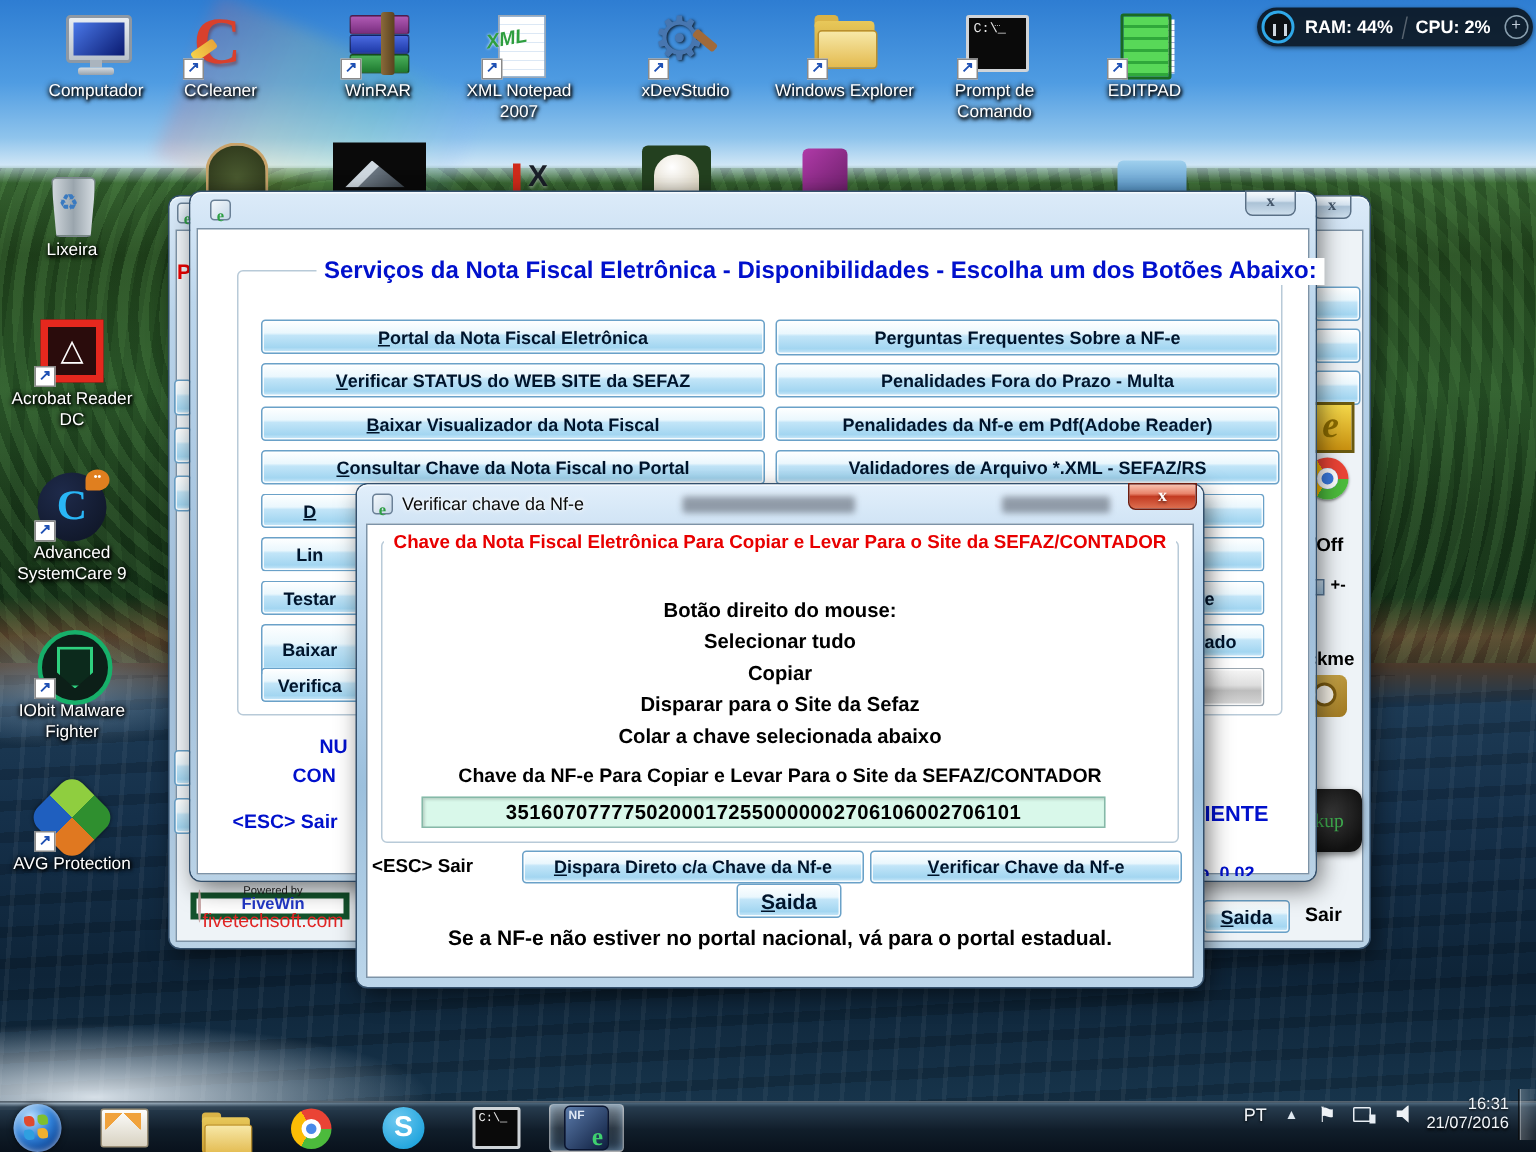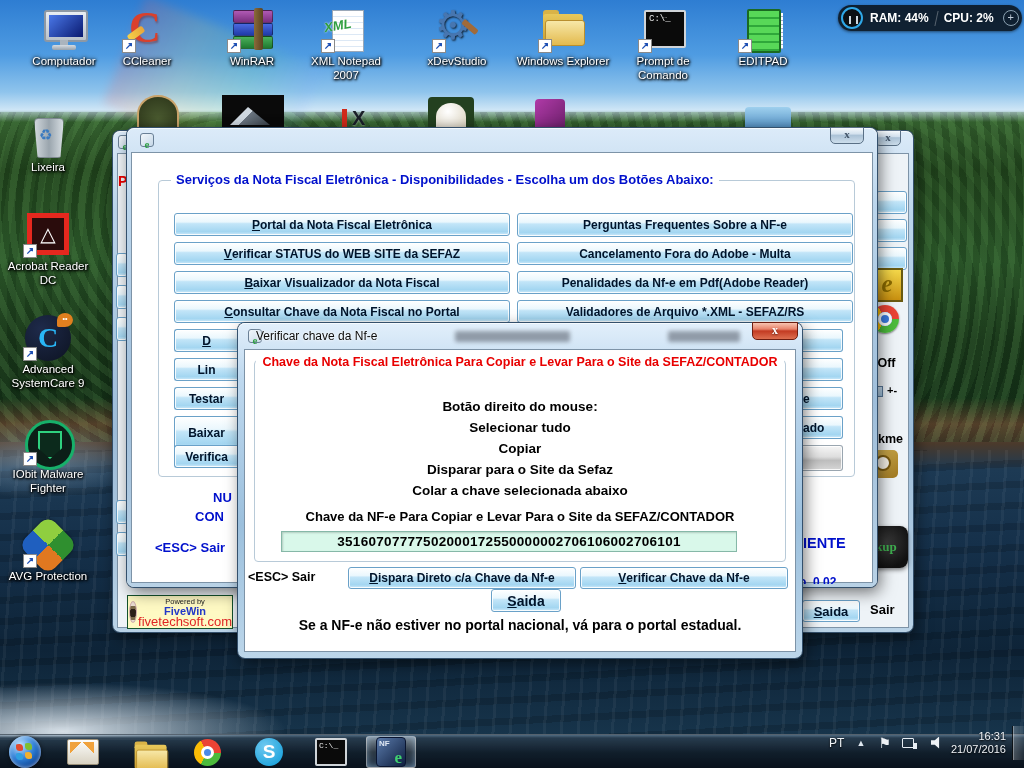--- a/index.html
+++ b/index.html
@@ -125,36 +125,36 @@
     text-shadow:0 1px 2px rgba(0,0,0,.5);}
 
   .wbtn{position:absolute;border:1px solid #6aa1c8;border-radius:3px;box-sizing:border-box;cursor:pointer;
     background:linear-gradient(180deg,#feffff 0%,#eaf7fd 38%,#c2e5f8 46%,#a3d6f1 84%,#cfeafa 100%);
     box-shadow:inset 0 0 0 1px rgba(255,255,255,.85);color:#00142b;font-weight:bold;font-size:12px;
     display:flex;align-items:center;justify-content:center;white-space:nowrap;overflow:hidden;}
   .wbtn.disabled{background:linear-gradient(180deg,#f6f6f6,#dedede 45%,#bdbdbd 60%,#d6d6d6);border-color:#9aa6b0;}
   .wbtn u{text-decoration:underline;}
 
   .gbox{position:absolute;border:1px solid #b8cad8;border-radius:4px;box-sizing:border-box;}
-  .glabel{position:absolute;top:-9px;background:#fff;padding:0 5px;font-weight:bold;font-size:13px;white-space:nowrap;}
+  .glabel{position:absolute;top:-9px;background:#fff;padding:0 5px;font-weight:bold;font-size:16px;white-space:nowrap;margin-left:40px;}
   .glabel.blue{color:#0010cc;}
   .glabel-wrap{position:absolute;top:-9px;left:0;right:0;text-align:center;}
   .glabel-wrap span{background:#fff;padding:0 6px;font-weight:bold;font-size:12.5px;color:#e80000;white-space:nowrap;}
 
   .bluefrag{position:absolute;color:#0010cc;font-weight:bold;font-size:13px;white-space:nowrap;}
   .smudge{position:absolute;background:rgba(35,38,48,.4);filter:blur(2px);border-radius:2px;}
 
   .cline{position:absolute;left:0;width:100%;text-align:center;font-weight:bold;font-size:13.5px;color:#000;}
   #key-input{position:absolute;background:#d9f8ea;border:1px solid #86b8a8;box-sizing:border-box;
     box-shadow:inset 1px 1px 2px rgba(0,0,0,.18);text-align:center;font-weight:bold;font-size:13.5px;
     color:#000;letter-spacing:.3px;}
   .escl{position:absolute;font-weight:bold;font-size:12.5px;color:#000;white-space:nowrap;}
 
   
-  #fivewin{position:absolute;left:127px;top:595px;width:106px;height:34px;background:#fef9c3;border:1px solid #14532d;
+  #fivewin{position:absolute;left:127px;top:595px;width:106px;height:18px;background:#ffffff;border:4px solid #14532d;
     box-sizing:border-box;z-index:11;display:flex;align-items:center;}
   #fivewin .eye{width:30px;height:20px;margin:0 1px;border-radius:50%;
     background:radial-gradient(circle at 50% 55%,#2a1f18 0 4px,#7a6a4a 4px 7px,#e8dcd0 7px 100%);border:1px solid #caa;}
   #fivewin .fwt{flex:1;text-align:center;line-height:9px;}
   #fivewin .fw1{font-size:7.5px;color:#222;}
   #fivewin .fw2{font-size:11px;font-weight:bold;color:#2238c8;line-height:11px;}
   #fivewin .fw3{font-size:13px;color:#e02424;line-height:10px;}
 
   
   .ie-ico{position:absolute;width:32px;height:34px;background:linear-gradient(180deg,#f4d84a,#c89010);
@@ -162,21 +162,21 @@
   .ie-ico span{font-family:"Liberation Serif",serif;font-weight:bold;font-size:25px;line-height:28px;color:#8a6a00;font-style:italic;}
   .chrome-ico{position:absolute;width:28px;height:28px;border-radius:50%;z-index:11;
     background:conic-gradient(from -30deg,#ea4335 0 120deg,#4cbb3c 120deg 240deg,#fbbc05 240deg 360deg);box-shadow:0 1px 2px rgba(0,0,0,.5);}
   .chrome-ico::after{content:"";position:absolute;left:7px;top:7px;width:14px;height:14px;border-radius:50%;
     background:#fff;box-shadow:inset 0 0 0 3px #fff,inset 0 0 0 8px #3a7ae0;}
   .watch-ico{position:absolute;width:30px;height:28px;border-radius:5px;background:linear-gradient(135deg,#d8b85a,#a07820);z-index:11;}
   .watch-ico::after{content:"";position:absolute;left:7px;top:5px;width:16px;height:16px;border-radius:50%;
     background:#f6f2e8;border:2px solid #7a5a10;box-sizing:border-box;}
   .backup-ico{position:absolute;width:44px;height:42px;border-radius:8px;z-index:11;
     background:radial-gradient(circle at 50% 40%,#3a3a3a,#111 75%);box-shadow:0 2px 4px rgba(0,0,0,.5);
-    color:#3fae4f;font-weight:bold;font-size:13px;display:flex;align-items:center;justify-content:center;
+    color:#3fae4f;font-weight:normal;font-size:13px;display:flex;align-items:center;justify-content:center;
     font-family:"Liberation Serif",serif;}
   .chk{position:absolute;width:11px;height:11px;border:1px solid #5a7a9a;box-sizing:border-box;
     background:linear-gradient(135deg,#eaf2fa,#9ac0de);z-index:11;}
   .afrag{position:absolute;color:#000;font-weight:bold;font-size:12.5px;white-space:nowrap;z-index:11;}
 
   
   #taskbar{position:absolute;left:0;top:734px;width:1024px;height:34px;z-index:50;
     background:linear-gradient(180deg,rgba(150,175,195,.45) 0,rgba(40,60,78,.92) 3px,rgba(16,28,40,.95) 55%,rgba(8,16,26,.97));
     border-top:1px solid rgba(200,220,235,.4);box-sizing:border-box;}
   .tb-btn{position:absolute;top:1px;width:50px;height:32px;border-radius:3px;display:flex;align-items:center;justify-content:center;cursor:pointer;}
@@ -296,40 +296,40 @@
     <div class="bluefrag" style="left:86px;top:362px;">NU</div>
     <div class="bluefrag" style="left:68px;top:381px;">CON</div>
     <div class="bluefrag" style="left:28px;top:412px;">&lt;ESC&gt; Sair</div>
     <div class="bluefrag" style="left:676px;top:407px;font-size:14.5px;">IENTE</div>
     <div class="bluefrag" style="left:672px;top:447px;height:9px;overflow:hidden;font-size:12px;">o. 0.02</div>
   <div class="wbtn" style="left: 47px; top: 85px; width: 336px; height: 23px;"><u>P</u>ortal da Nota Fiscal Eletrônica</div>
       <div class="wbtn" style="left: 47px; top: 114px; width: 336px; height: 23px;"><u>V</u>erificar STATUS do WEB SITE da SEFAZ</div>
       <div class="wbtn" style="left: 47px; top: 143px; width: 336px; height: 23px;"><u>B</u>aixar Visualizador da Nota Fiscal</div>
       <div class="wbtn" style="left: 47px; top: 172px; width: 336px; height: 23px;"><u>C</u>onsultar Chave da Nota Fiscal no Portal</div>
       <div class="wbtn" style="left: 390px; top: 85px; width: 336px; height: 24px;">Perguntas Frequentes Sobre a NF-e</div>
-      <div class="wbtn" style="left: 390px; top: 114px; width: 336px; height: 23px;">Cancelamento Fora do Adobe - Multa</div>
+      <div class="wbtn" style="left: 390px; top: 114px; width: 336px; height: 23px;">Penalidades Fora do Prazo - Multa</div>
       <div class="wbtn" style="left: 390px; top: 143px; width: 336px; height: 23px;">Penalidades da Nf-e em Pdf(Adobe Reader)</div>
       <div class="wbtn" style="left: 390px; top: 172px; width: 336px; height: 23px;">Validadores de Arquivo *.XML - SEFAZ/RS</div>
       <div class="wbtn" style="left: 47px; top: 201px; width: 64px; height: 23px; border-right: none; border-radius: 3px 0px 0px 3px;">
         <u>D</u>
       </div>
       <div class="wbtn" style="left: 47px; top: 230px; width: 64px; height: 23px; border-right: none; border-radius: 3px 0px 0px 3px;">Lin</div>
       <div class="wbtn" style="left: 47px; top: 259px; width: 64px; height: 23px; border-right: none; border-radius: 3px 0px 0px 3px;">Testar</div>
       <div class="wbtn" style="left: 47px; top: 288px; width: 64px; height: 34px; border-right: none; border-radius: 3px 0px 0px 3px;">Baixar</div>
       <div class="wbtn" style="left: 47px; top: 317px; width: 64px; height: 23px; border-right: none; border-radius: 3px 0px 0px 3px;">Verifica</div>
       <div class="wbtn" style="left: 673px; top: 201px; width: 43px; height: 23px; border-left: none; border-radius: 0px 3px 3px 0px; justify-content: flex-start; padding-left: 3px;"></div>
       <div class="wbtn" style="left: 673px; top: 230px; width: 43px; height: 23px; border-left: none; border-radius: 0px 3px 3px 0px; justify-content: flex-start; padding-left: 3px;"></div>
       <div class="wbtn" style="left: 673px; top: 259px; width: 43px; height: 23px; border-left: none; border-radius: 0px 3px 3px 0px; justify-content: flex-start; padding-left: 3px;">e</div>
       <div class="wbtn" style="left: 673px; top: 288px; width: 43px; height: 23px; border-left: none; border-radius: 0px 3px 3px 0px; justify-content: flex-start; padding-left: 3px;">ado</div>
       <div class="wbtn disabled" style="left: 673px; top: 317px; width: 43px; height: 26px; border-left: none; border-radius: 0px 3px 3px 0px; justify-content: flex-start; padding-left: 3px;"></div>
     </div>
 
   <div class="win" id="winC" style="left:238px;top:323px;width:564px;height:335px;z-index:30;background:linear-gradient(180deg,#e2effb 0%,#bfd9ef 16%,#9cc0dd 60%,#bcd6ea 100%);">
     <div class="app-ico" style="left:10px;top:6px;"><i>e</i></div>
-    <div class="titletext" style="left:18px;top:6px;">Verificar chave da Nf-e</div>
+    <div class="titletext" style="left:30px;top:6px;">Verificar chave da Nf-e</div>
     <div class="smudge" style="left:217px;top:8px;width:115px;height:11px;"></div>
     <div class="smudge" style="left:430px;top:8px;width:72px;height:11px;"></div>
     <div class="xbtn red" style="left:514px;top:-1px;width:46px;height:18px;font-size:12px;">x</div>
     <div class="content" style="left:6px;top:26px;width:552px;height:303px;"></div>
     <div class="gbox" style="left:16px;top:37px;width:532px;height:202px;">
       <div class="glabel-wrap"><span>Chave da Nota Fiscal Eletrônica Para Copiar e Levar Para o Site da SEFAZ/CONTADOR</span></div>
       <div id="c-lines"></div>
       <div class="cline" style="top:148px;font-size:13px;">Chave da NF-e Para Copiar e Levar Para o Site da SEFAZ/CONTADOR</div>
       <div id="key-input" style="left:26px;top:170px;width:456px;height:21px;line-height:19px;">35160707777502000172550000002706106002706101</div>
     <div class="cline" style="top: 38px;">Botão direito do mouse:</div>

